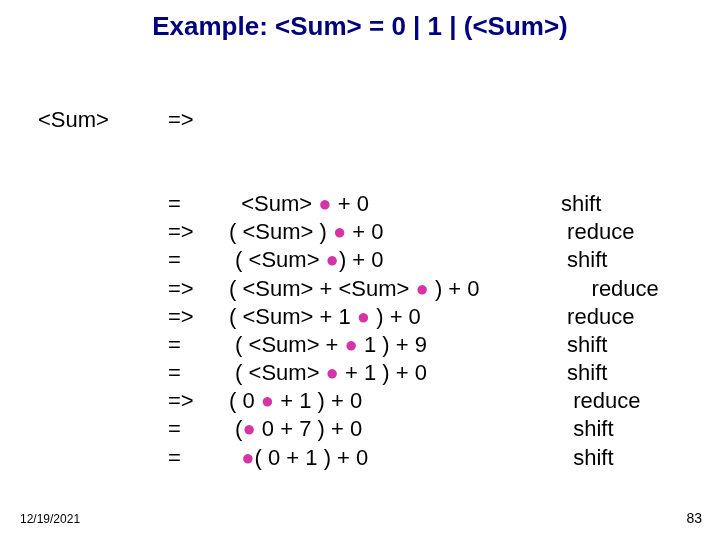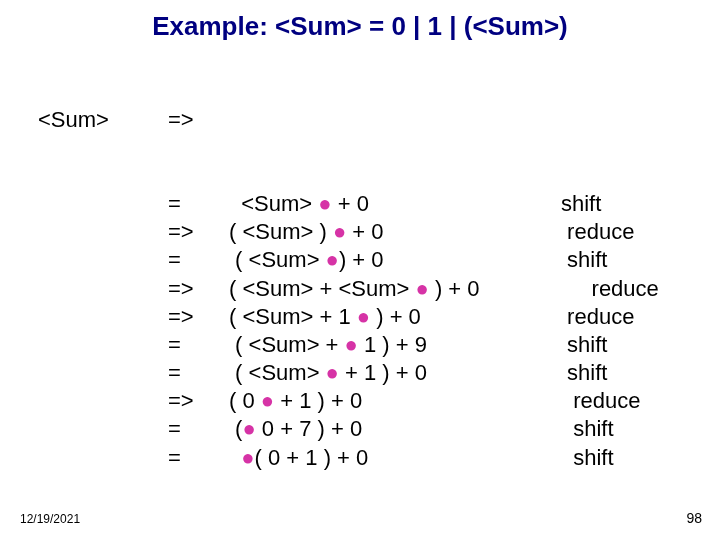--- a/index.html
+++ b/index.html
@@ -156,15 +156,15 @@
       <div class="deriv-row">
         <span class="arrow-col">=</span>
         <span class="expr-col"><span>  </span><span class="dot">●</span><span>( 0 + 1 ) + 0</span></span>
         <span class="action-col">  shift</span>
       </div>
 
     </div>
   </div>
 
   <div class="footer-date">12/19/2021</div>
-  <div class="footer-page">98</div>
+  <div class="footer-page">83</div>
 
 </div>
 
 </body></html>

